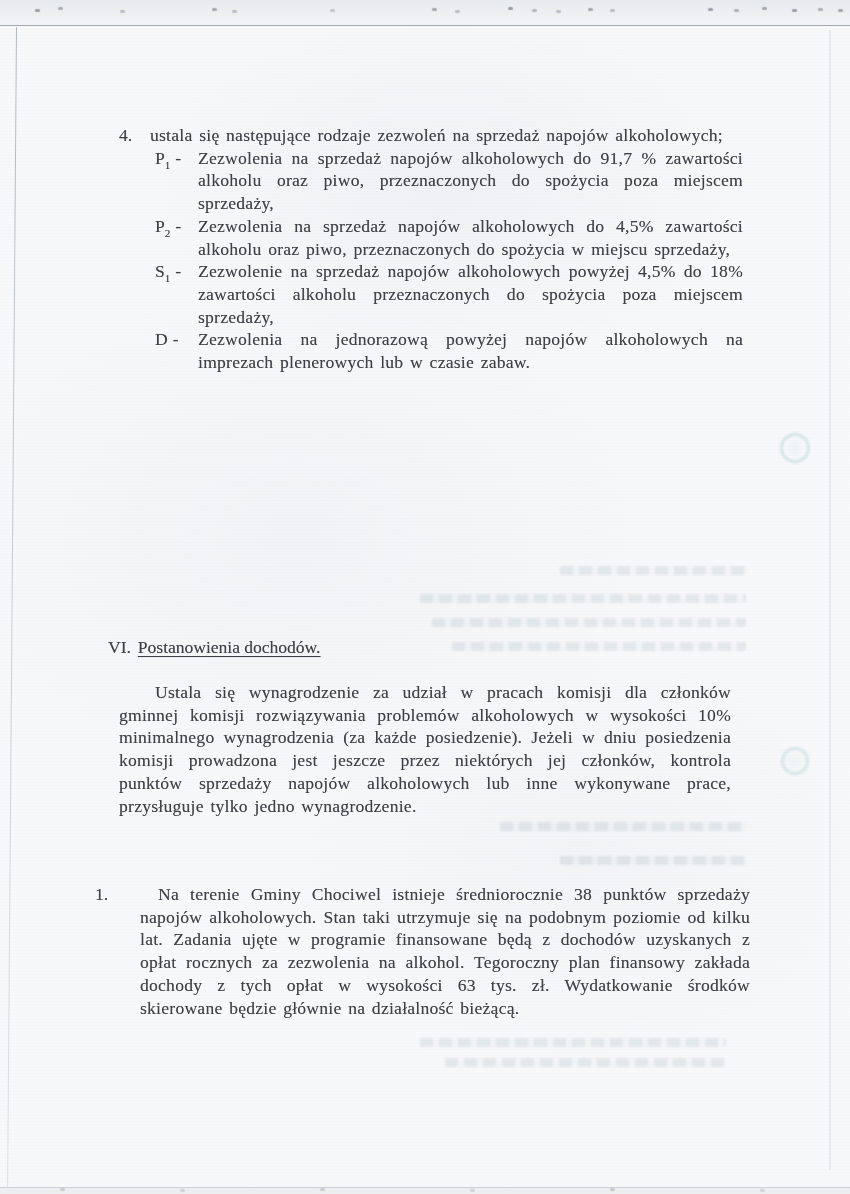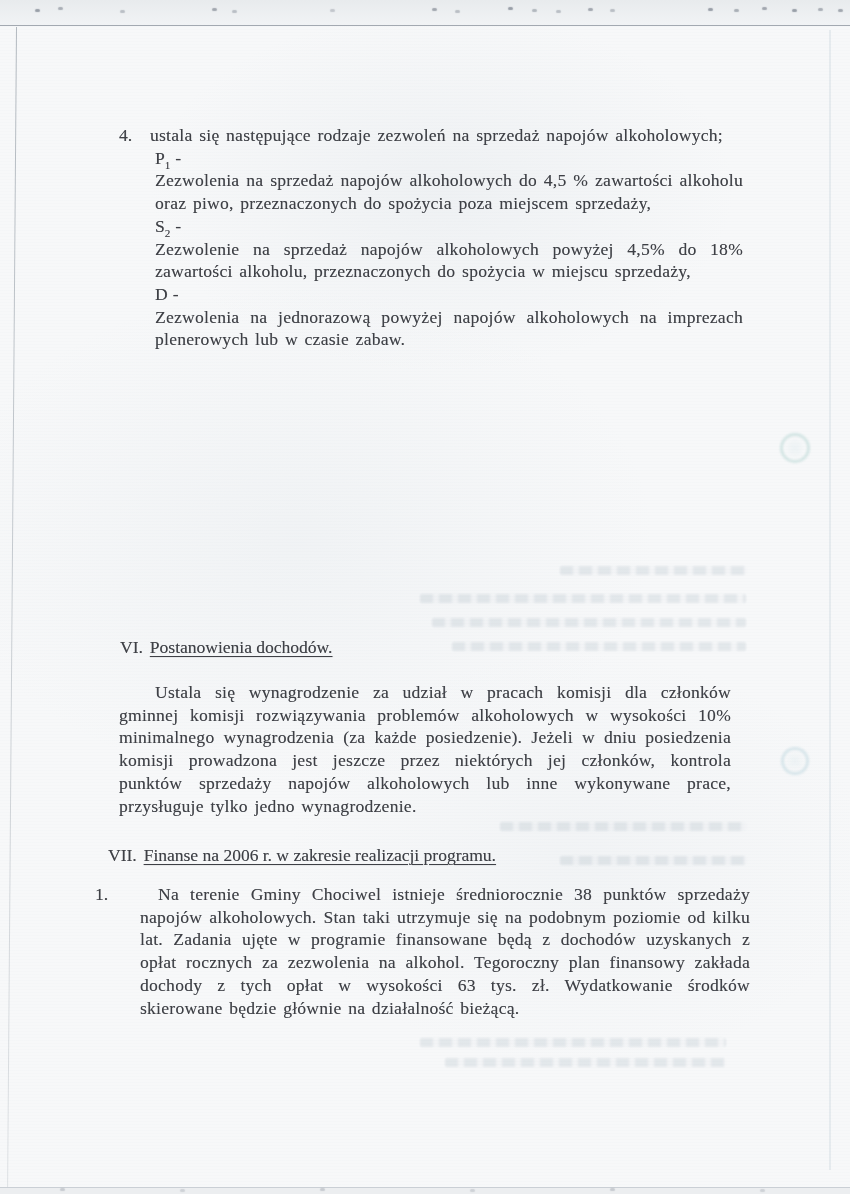--- a/index.html
+++ b/index.html
@@ -86,27 +86,27 @@
   }
   .ring-1{left:780px;top:433px;width:30px;height:30px;border:3px solid rgba(132,190,182,0.30);}
   .ring-2{left:781px;top:747px;width:28px;height:28px;border:3px solid rgba(140,185,200,0.28);}
   
   .abs{position:absolute;}
   .block-item4{top:124px;left:119px;width:611px;}
   .num-row{display:flex;}
   .item4-num{width:31px;flex-shrink:0;}
   .item4-text{flex:1;font-family:Liberation Serif, serif;}
   .permits{margin-left:36px;width:588px;}
-  .permit{display:flex;flex-direction:column;}
+  .permit{display:flex;}
   .permit-label{width:43px;flex-shrink:0;white-space:nowrap;}
   .permit-label sub{font-size:11px;line-height:0;}
   .permit-dash{margin-left:5px;}
   .permit-text{flex:1;}
   .heading{display:flex;white-space:nowrap;}
-  .heading-vi{top:636px;left:120px;}
+  .heading-vi{top:636px;left:108px;}
   .heading-vii{top:844px;left:108px;}
   .heading-num{margin-right:7px;}
   .heading-title{
     text-decoration:underline;
     text-decoration-thickness:1px;
     text-underline-offset:3px;
   }
   .para-vi{top:681px;left:119px;width:612px;text-indent:36px;}
   .block-item1{top:883px;left:95px;width:655px;}
   .item1-num{width:45px;flex-shrink:0;}
@@ -138,51 +138,51 @@
 
   <div class="abs block-item4 doc-text">
     <div class="num-row">
       <div class="item4-num">4.</div>
       <div class="item4-text jtext">ustala się następujące rodzaje zezwoleń na sprzedaż napojów alkoholowych;</div>
     </div>
     <div class="permits">
 
       <div class="permit">
         <div class="permit-label"><span>P</span><sub>1</sub><span class="permit-dash">-</span></div>
-        <div class="permit-text jtext">Zezwolenia na sprzedaż napojów alkoholowych do 4,5 % zawartości alkoholu oraz piwo, przeznaczonych do spożycia poza miejscem sprzedaży,</div>
+        <div class="permit-text jtext">Zezwolenia na sprzedaż napojów alkoholowych do 91,7 % zawartości alkoholu oraz piwo, przeznaczonych do spożycia poza miejscem sprzedaży,</div>
       </div>
 
-
+      <div class="permit">
+        <div class="permit-label"><span>P</span><sub>2</sub><span class="permit-dash">-</span></div>
+        <div class="permit-text jtext">Zezwolenia na sprzedaż napojów alkoholowych do 4,5% zawartości alkoholu oraz piwo, przeznaczonych do spożycia w miejscu sprzedaży,</div>
+      </div>
 
       <div class="permit">
-        <div class="permit-label"><span>S</span><sub>2</sub><span class="permit-dash">-</span></div>
-        <div class="permit-text jtext">Zezwolenie na sprzedaż napojów alkoholowych powyżej 4,5% do 18% zawartości alkoholu, przeznaczonych do spożycia w miejscu sprzedaży,</div>
+        <div class="permit-label"><span>S</span><sub>1</sub><span class="permit-dash">-</span></div>
+        <div class="permit-text jtext">Zezwolenie na sprzedaż napojów alkoholowych powyżej 4,5% do 18% zawartości alkoholu przeznaczonych do spożycia poza miejscem sprzedaży,</div>
       </div>
+
 
 
 
       <div class="permit">
         <div class="permit-label"><span>D</span><sub></sub><span class="permit-dash">-</span></div>
         <div class="permit-text jtext">Zezwolenia na jednorazową powyżej napojów alkoholowych na imprezach plenerowych lub w czasie zabaw.</div>
       </div>
 
     </div>
   </div>
 
   <div class="abs heading heading-vi doc-text">
     <span class="heading-num">VI.</span>
     <span class="heading-title">Postanowienia dochodów.</span>
   </div>
 
   <div class="abs para-vi jtext doc-text">Ustala się wynagrodzenie za udział w pracach komisji dla członków gminnej komisji rozwiązywania problemów alkoholowych w wysokości 10% minimalnego wynagrodzenia (za każde posiedzenie). Jeżeli w dniu posiedzenia komisji prowadzona jest jeszcze przez niektórych jej członków, kontrola punktów sprzedaży napojów alkoholowych lub inne wykonywane prace, przysługuje tylko jedno wynagrodzenie.</div>
 
-  <div class="abs heading heading-vii doc-text">
-    <span class="heading-num">VII.</span>
-    <span class="heading-title">Finanse na 2006 r. w zakresie realizacji programu.</span>
-  </div>
 
   <div class="abs block-item1 doc-text">
     <div class="num-row">
       <div class="item1-num">1.</div>
       <div class="item1-text jtext">Na terenie Gminy Chociwel istnieje średniorocznie 38 punktów sprzedaży napojów alkoholowych. Stan taki utrzymuje się na podobnym poziomie od kilku lat. Zadania ujęte w programie finansowane będą z dochodów uzyskanych z opłat rocznych za zezwolenia na alkohol. Tegoroczny plan finansowy zakłada dochody z tych opłat w wysokości 63 tys. zł. Wydatkowanie środków skierowane będzie głównie na działalność bieżącą.</div>
     </div>
   </div>
 
 </div>
 

